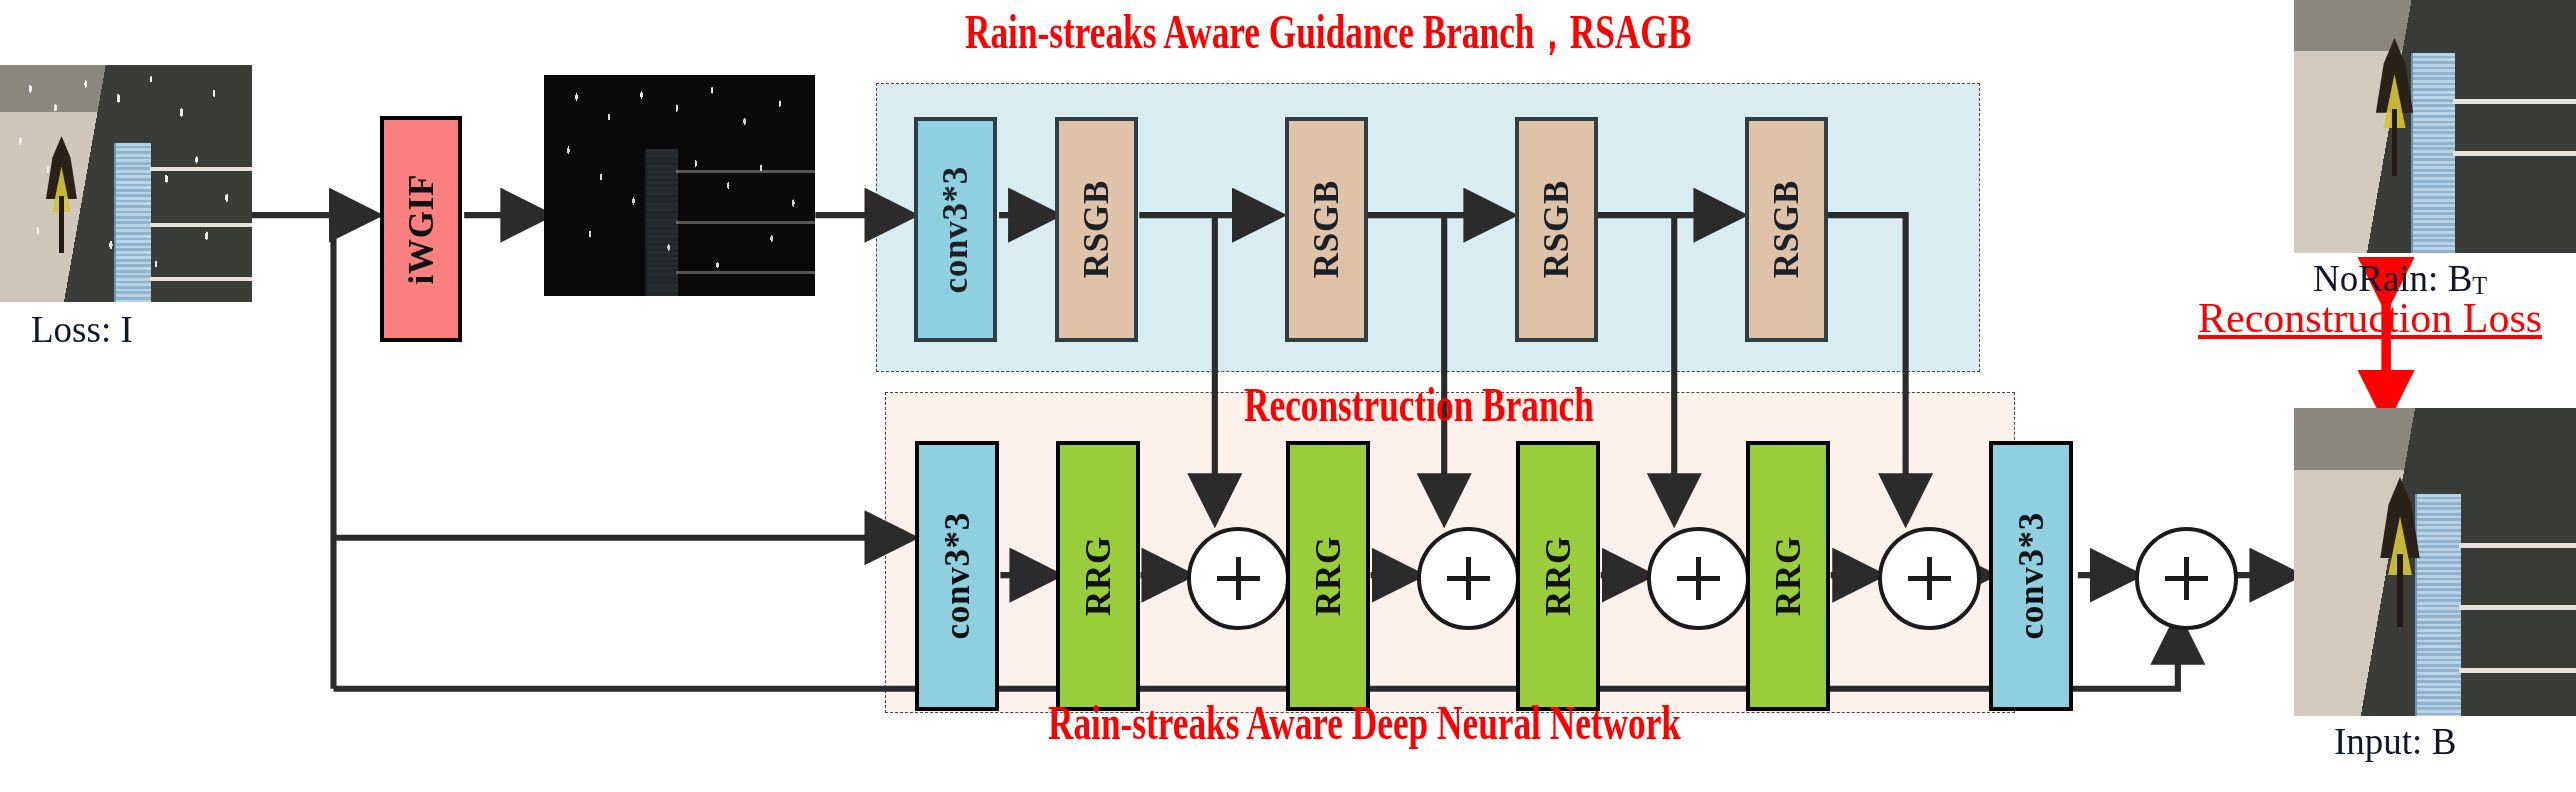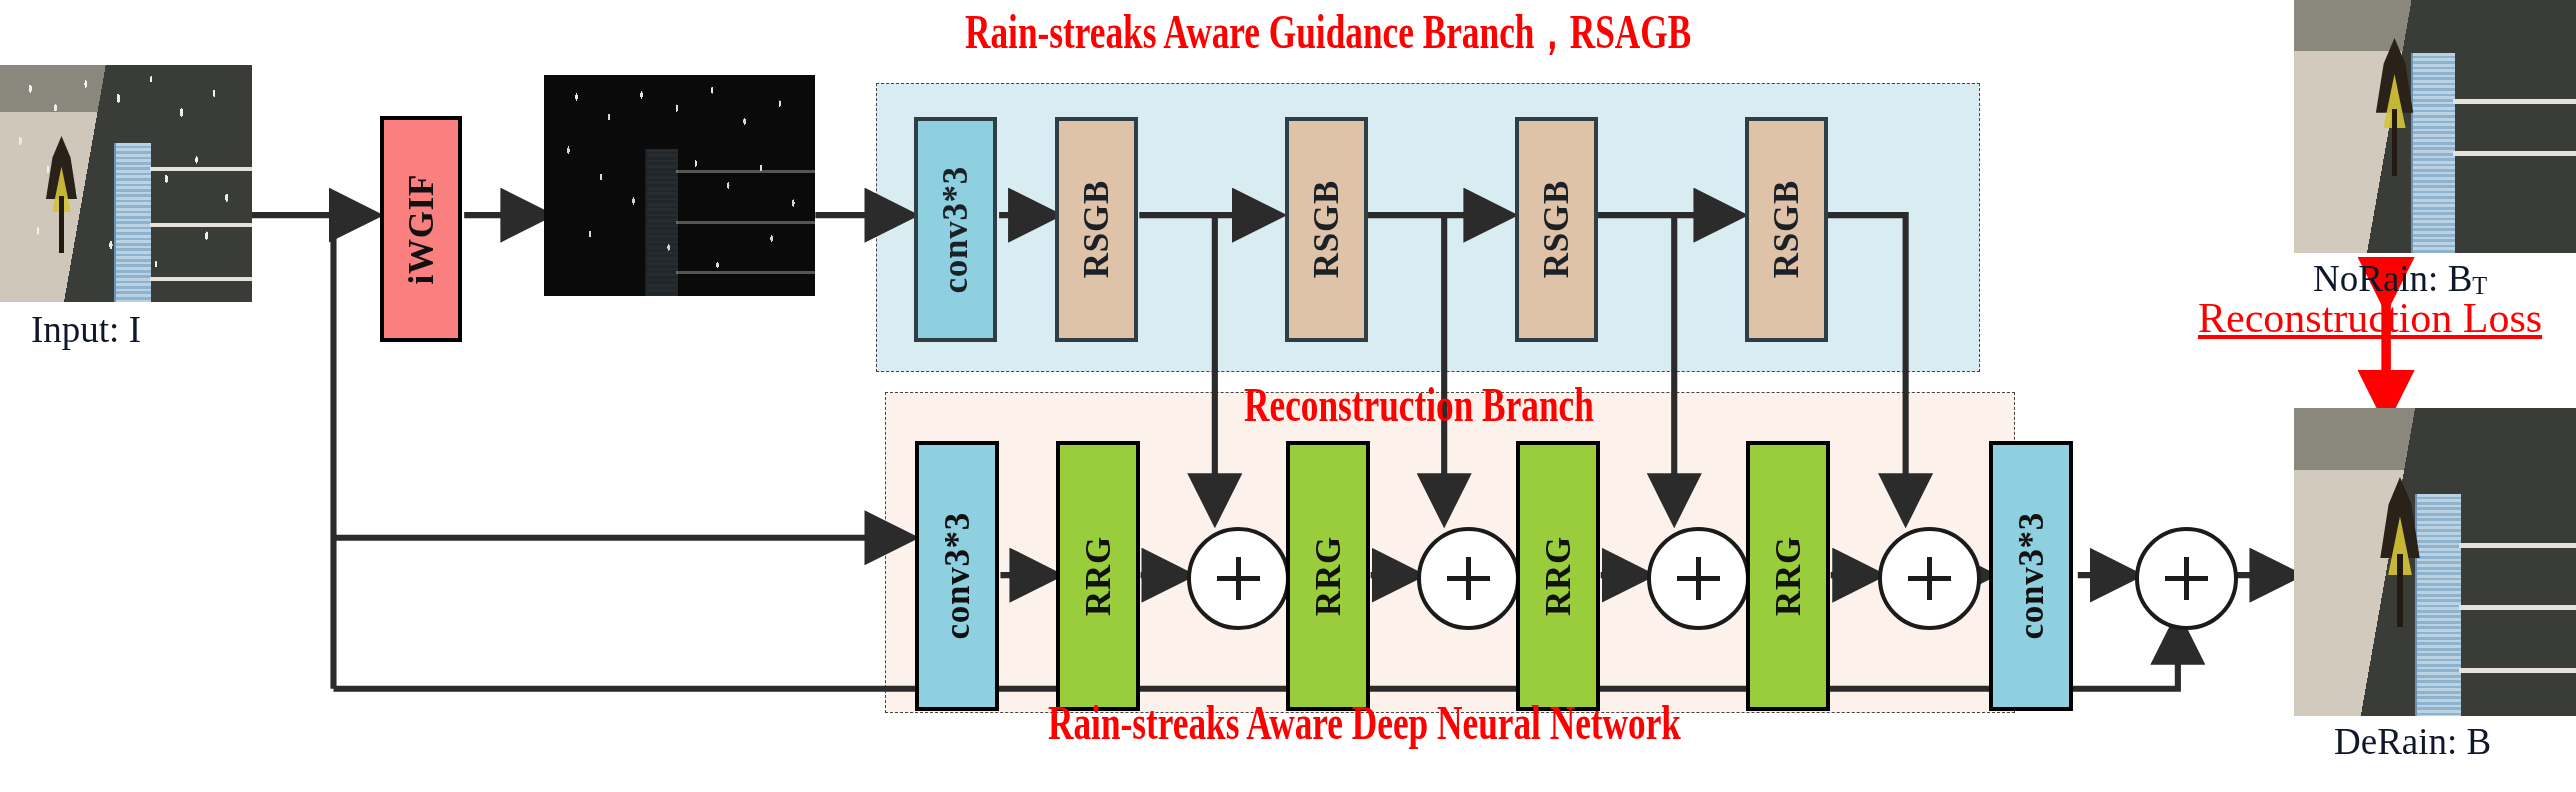--- a/index.html
+++ b/index.html
@@ -179,21 +179,21 @@
     <div class="shutter" style="left:114px;top:78px;width:35px;height:159px;"></div>
     <div class="mullion" style="left:150px;top:102px;width:102px;height:4.1px;"></div>
     <div class="mullion" style="left:150px;top:158px;width:102px;height:4.1px;"></div>
     <div class="mullion" style="left:150px;top:212px;width:102px;height:4.1px;"></div>
     <div class="lamp" style="left:41px;top:71px;width:41px;height:109px;">
       <div class="head"></div>
         <div class="glass"></div>
         <div class="pole"></div>
     </div>
   </div>
-  <div class="lbl" style="left:31px;top:308px;">Input: I</div>
+  <div class="lbl" style="left:31px;top:308px;">Loss: I</div>
 
   <div class="photo ph-streak" style="left:544px;top:75px;width:271px;height:221px;">
     <div class="shutter" style="left:101px;top:74px;width:31px;height:148px;opacity:.17;"></div>
     <div class="mullion" style="left:132px;top:95px;width:139px;height:2.7px;opacity:.35;"></div>
     <div class="mullion" style="left:132px;top:146px;width:139px;height:2.7px;opacity:.35;"></div>
     <div class="mullion" style="left:132px;top:196px;width:139px;height:2.7px;opacity:.35;"></div>
   </div>
 
   <div class="photo ph-clean" style="left:2294px;top:0px;width:282px;height:253px;">
     <div class="shutter" style="left:117px;top:53px;width:42px;height:200px;"></div>
@@ -211,21 +211,21 @@
     <div class="shutter" style="left:121px;top:86px;width:44px;height:222px;"></div>
     <div class="mullion" style="left:165px;top:135px;width:118px;height:4.8px;"></div>
     <div class="mullion" style="left:165px;top:197px;width:118px;height:4.8px;"></div>
     <div class="mullion" style="left:165px;top:260px;width:118px;height:4.8px;"></div>
     <div class="lamp" style="left:80px;top:69px;width:52px;height:140px;">
       <div class="head"></div>
         <div class="glass"></div>
         <div class="pole"></div>
     </div>
   </div>
-  <div class="lbl" style="left:2334px;top:720px;">DeRain: B</div>
+  <div class="lbl" style="left:2334px;top:720px;">Input: B</div>
 
   <div class="node pink" style="left:380px;top:116px;width:82px;height:226px;">
     <span>iWGIF</span>
   </div>
 
   <div class="node blue dark" style="left:914px;top:117px;width:83px;height:225px;">
     <span>conv3*3</span>
   </div>
   <div class="node tan dark" style="left:1055px;top:117px;width:83px;height:225px;">
     <span>RSGB</span>

